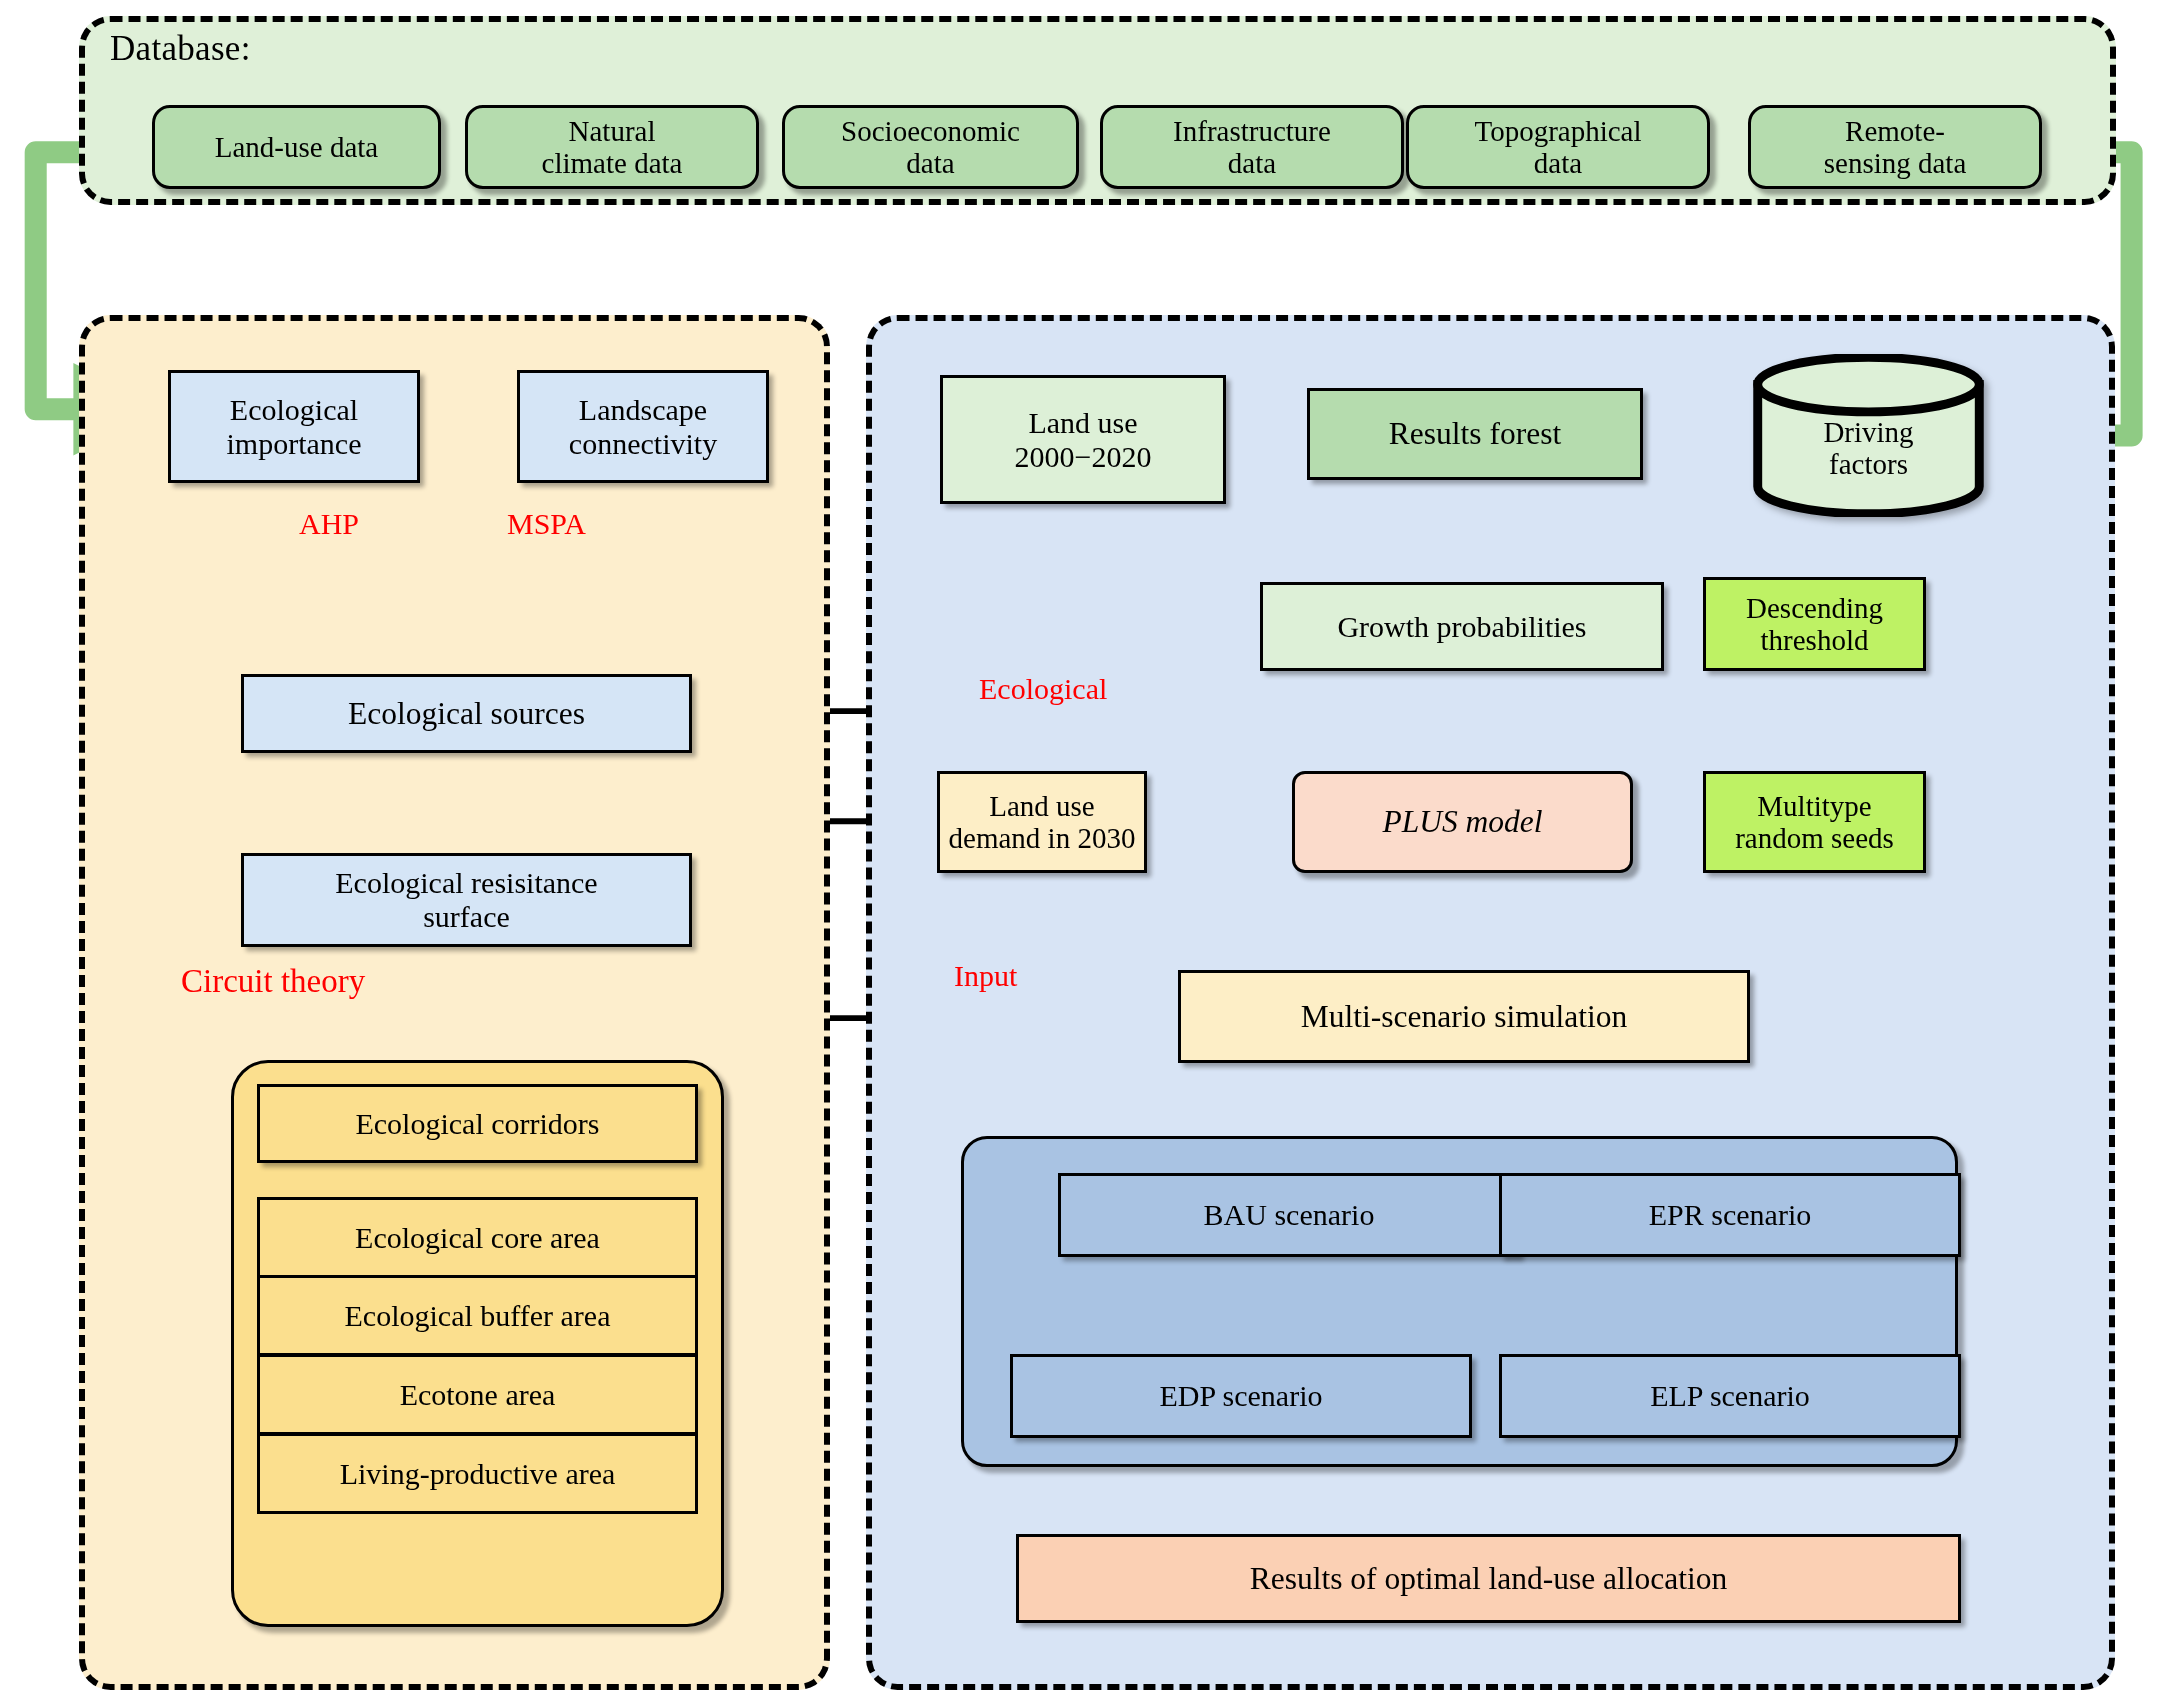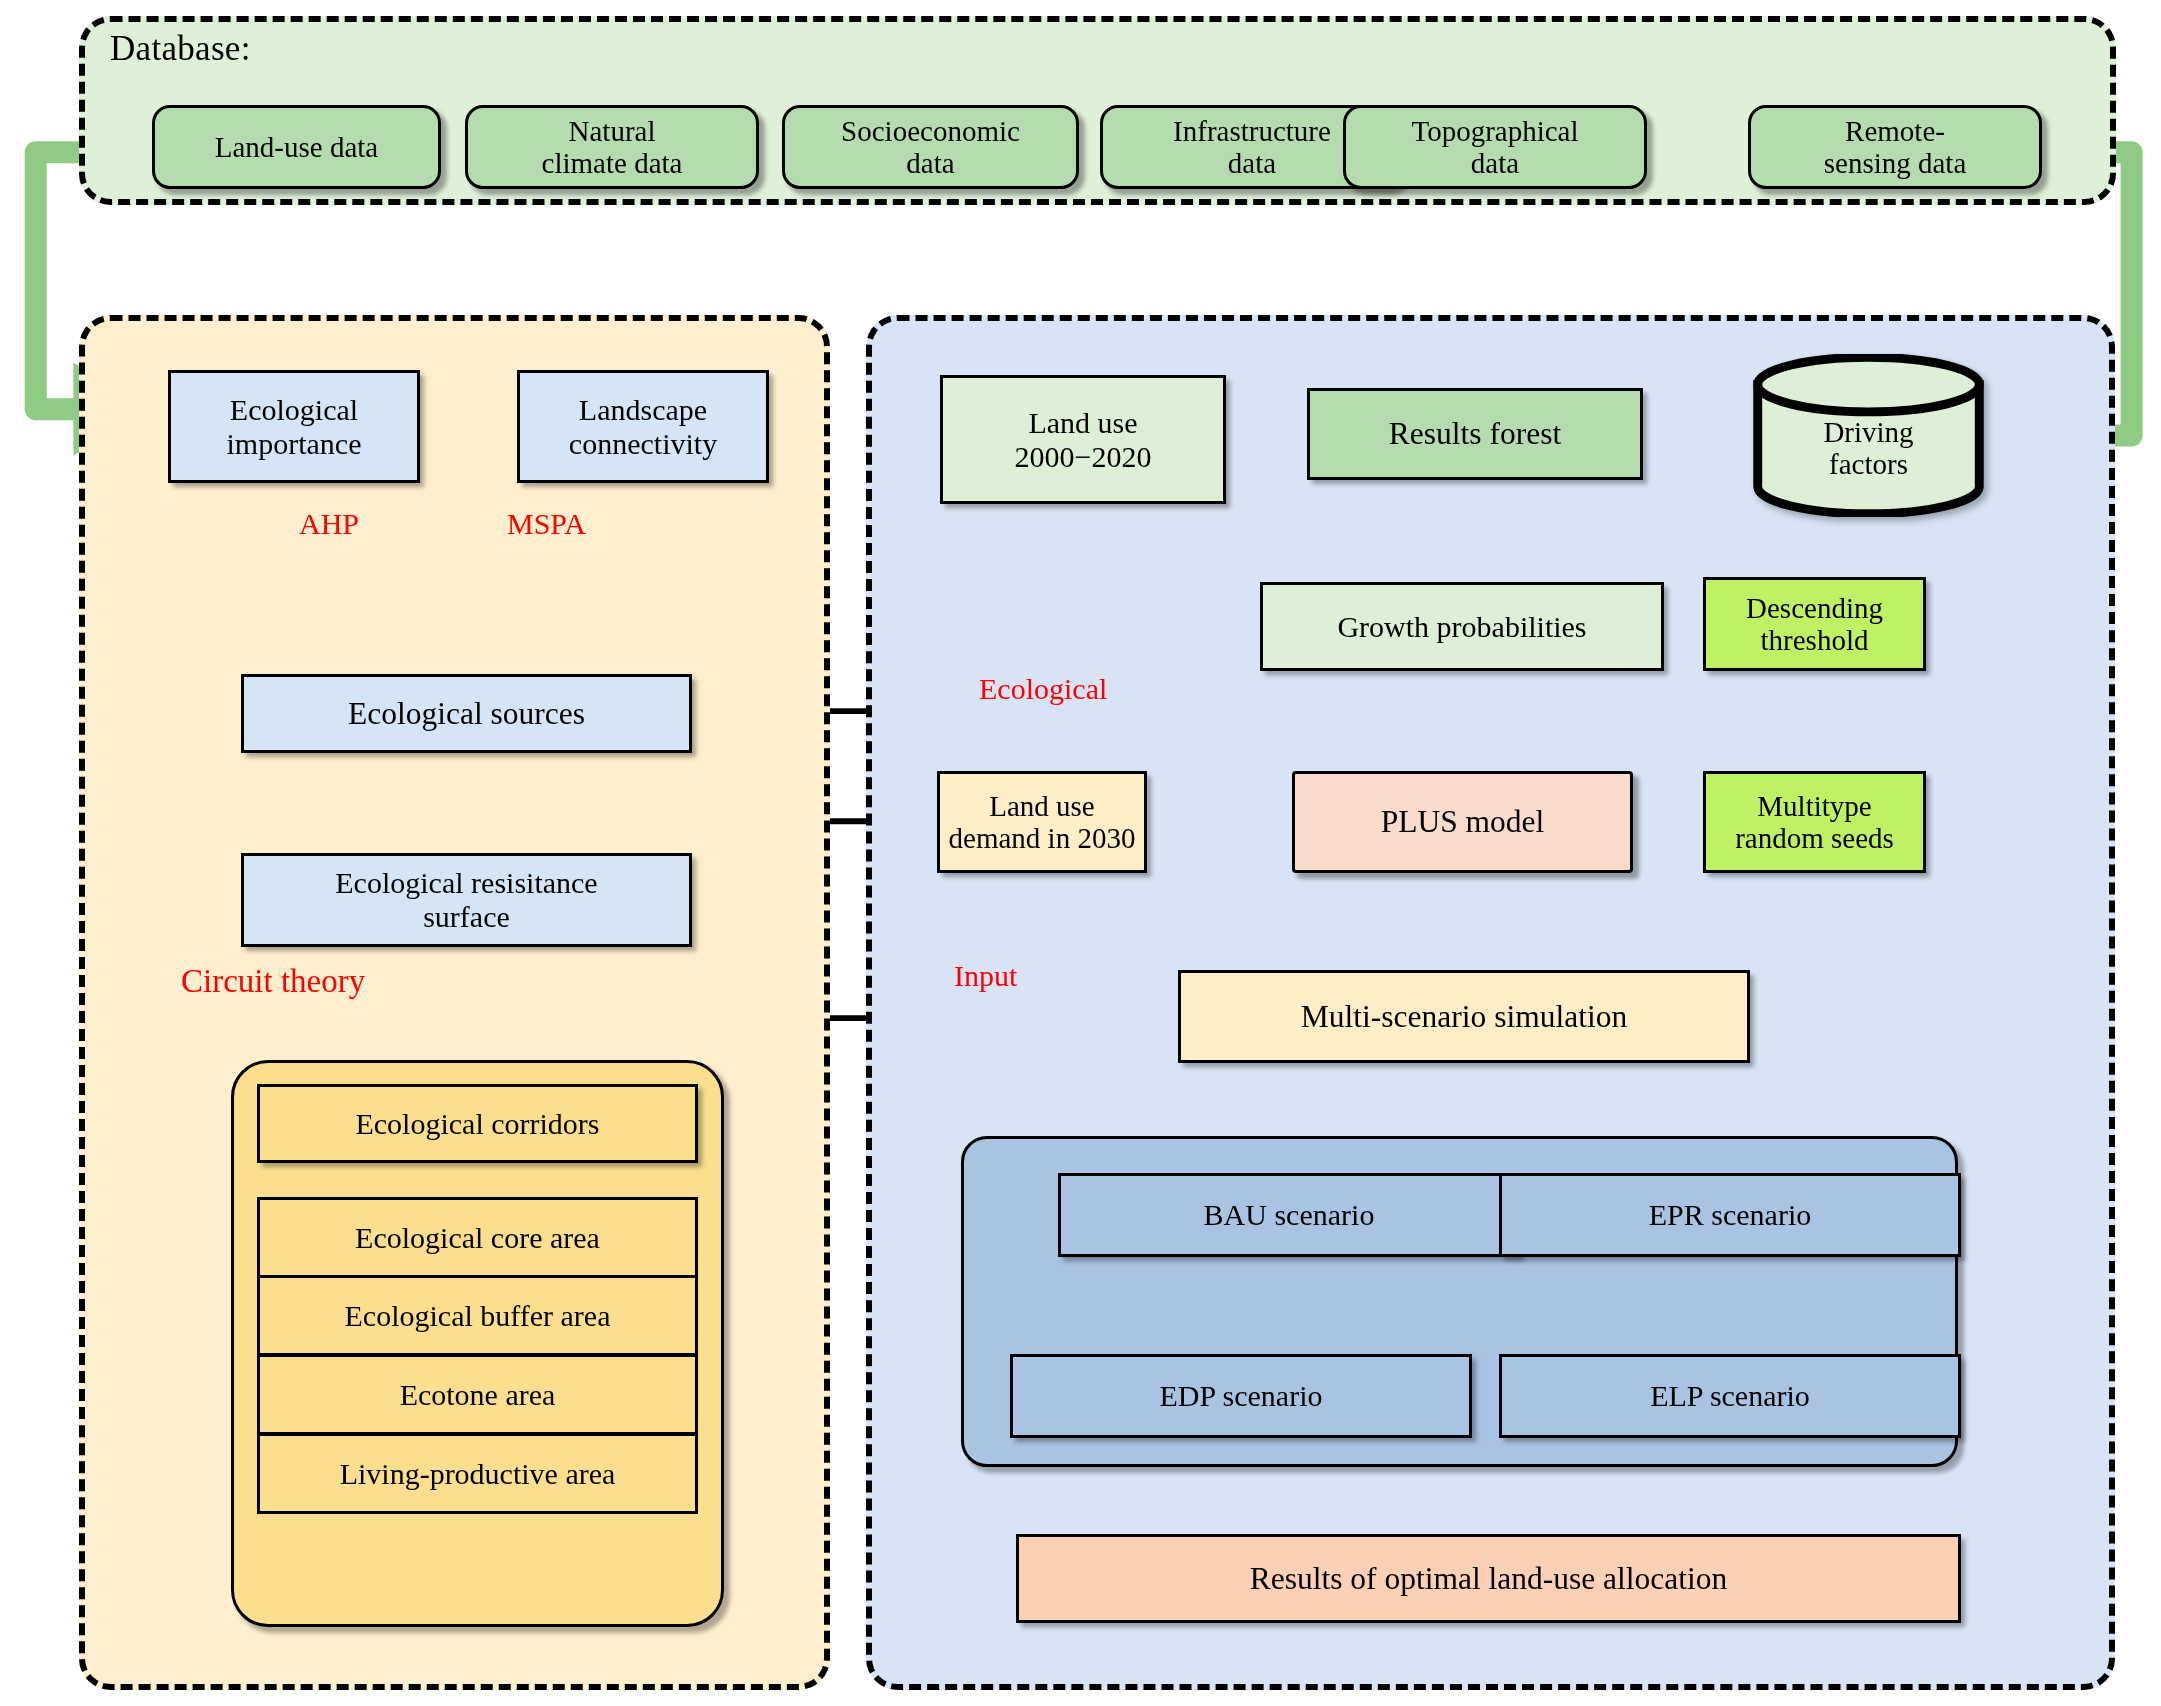--- a/index.html
+++ b/index.html
@@ -76,21 +76,21 @@
   .fill-green-light { background: #ddf0d7; }
   .fill-blue-light  { background: #d5e5f6; }
   .fill-blue-mid    { background: #a9c3e3; }
   .fill-yellow      { background: #fbdf8e; }
   .fill-cream       { background: #fdeec6; }
   .fill-grey        { background: #bef264; }
   .fill-peach       { background: #fbd0b4; }
   .fill-pink        { background: #fbdbcb; }
 
   .r-lg { border-radius: 18px; }
-  .r-md { border-radius: 4px; }
+  .r-md { border-radius: 13px; font-style: italic; }
 
   
   .redlabel {
     position: absolute;
     color: #ff0000;
     font-size: 30px;
     white-space: nowrap;
   }
   .redlabel.big { font-size: 33px; }
 
@@ -198,21 +198,21 @@
     <path d="M2785,2795 L2785,2915" stroke="#000" stroke-width="11" fill="none" marker-end="url(#arrowblk)"></path>
   </svg>
 
   <div id="panel-database" class="panel"></div>
   <div class="panel-title" style="left:110px; top:29px;">Database:</div>
 
   <div class="node fill-green-dark r-lg t55" style="left:152px; top:105px; width:289px; height:84px;">Land-use data</div>
   <div class="node fill-green-dark r-lg t55" style="left:465px; top:105px; width:294px; height:84px;">Natural<br>climate data</div>
   <div class="node fill-green-dark r-lg t55" style="left:782px; top:105px; width:297px; height:84px;">Socioeconomic<br>data</div>
   <div class="node fill-green-dark r-lg t55" style="left:1100px; top:105px; width:304px; height:84px;">Infrastructure<br>data</div>
-  <div class="node fill-green-dark r-lg t55" style="left:1343px; top:105px; width:304px; height:84px;">Topographical<br>data</div>
+  <div class="node fill-green-dark r-lg t55" style="left:1406px; top:105px; width:304px; height:84px;">Topographical<br>data</div>
   <div class="node fill-green-dark r-lg t55" style="left:1748px; top:105px; width:294px; height:84px;">Remote-<br>sensing data</div>
 
   <div id="panel-left" class="panel"></div>
 
   <div class="node fill-blue-light t58" style="left:168px; top:370px; width:252px; height:113px;">Ecological<br>importance</div>
   <div class="node fill-blue-light t58" style="left:517px; top:370px; width:252px; height:113px;">Landscape<br>connectivity</div>
 
   <div class="redlabel" style="left:299px; top:507px;">AHP</div>
   <div class="redlabel" style="left:507px; top:507px;">MSPA</div>
 

